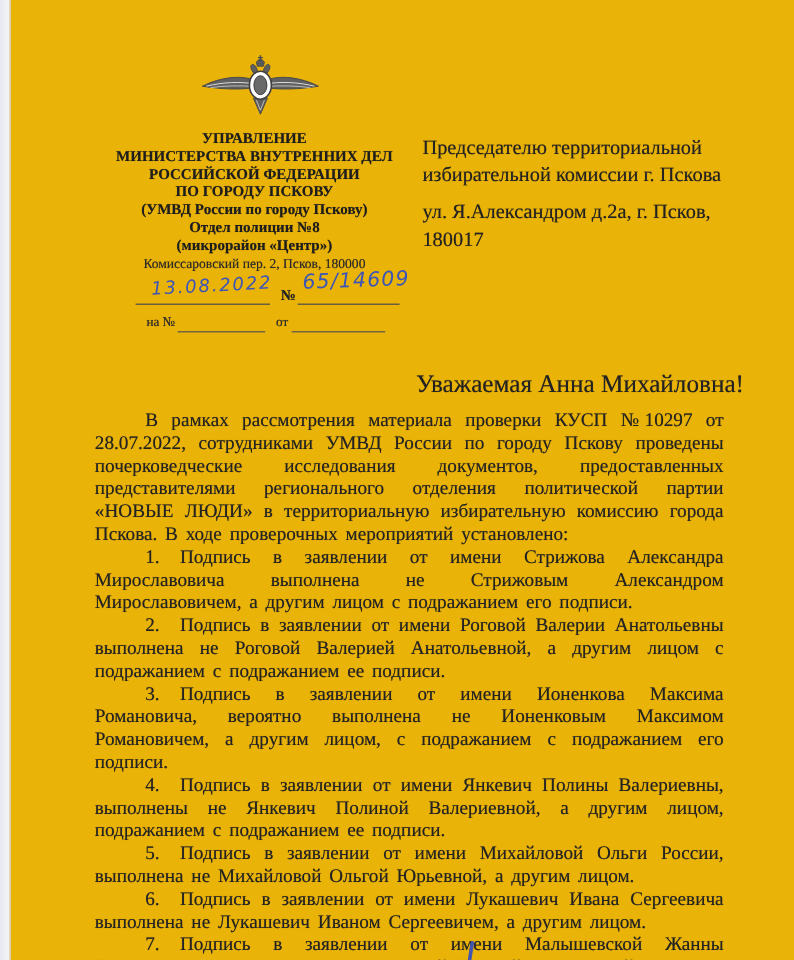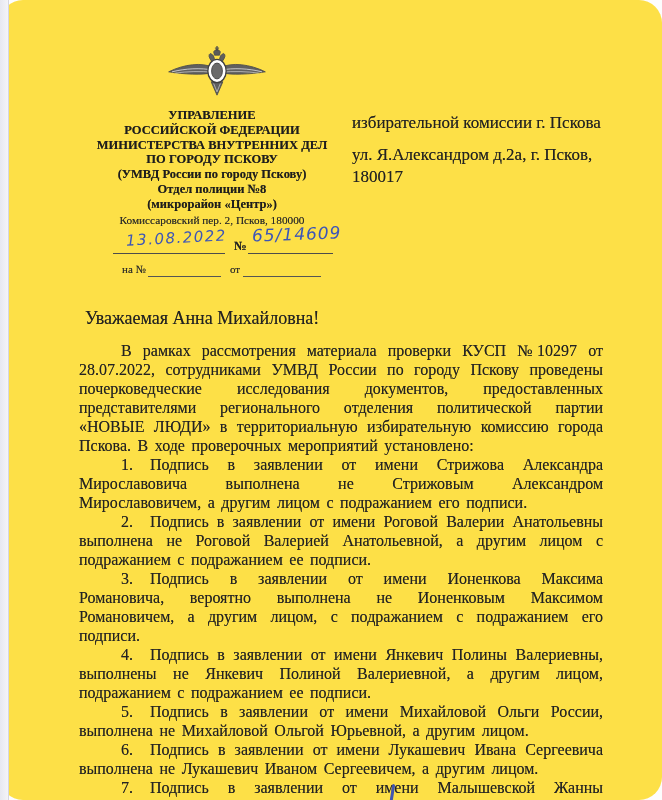--- a/index.html
+++ b/index.html
@@ -4,21 +4,21 @@
 <style>
   html, body { margin: 0; padding: 0; }
   body {
     width: 662px; height: 800px;
     background: #fdfdfe;
     position: relative;
     overflow: hidden;
     font-family: "Liberation Serif", "DejaVu Serif", serif;
     color: #242424;
   }
-  .page { position: absolute; inset: 0; background: #fde047; border-radius: 23px; }
+  .page { position: absolute; inset: 0; background: #eab308; }
 
   
   .edge-band { position: absolute; left: 0; top: 0; width: 8px; height: 800px;
                background: linear-gradient(90deg, #e7e8f0, #f4f4f8); }
   .edge-line { position: absolute; left: 8px; top: 0; width: 1px; height: 800px;
                background: #d6d6e0; }
 
   .scantext { text-shadow: 0 0 0.6px rgba(30,30,30,0.55); }
 
   
@@ -48,21 +48,21 @@
 
   
   .recipient { position: absolute; left: 352px; top: 112px; width: 296px;
                font-size: 17px; color: #222; }
   .recipient .r-org { line-height: 22.5px; }
   .recipient .r-name { margin-top: 15px; line-height: 22px; }
   .recipient .r-addr { margin-top: 9px; line-height: 22.5px; }
 
   
   .greeting { position: absolute; left: 85px; top: 308px; width: 535px;
-              text-align: left; font-size: 18px; color: #222; }
+              text-align: right; font-size: 21px; color: #222; }
 
   
   .body-block { position: absolute; left: 79px; top: 341px; width: 524px;
                 font-size: 16px; line-height: 19px; text-align: justify;
                 word-spacing: 2.5px; color: #232323; }
   .body-block p { margin: 0; text-indent: 42px; }
   .body-block .num { margin-right: 17px; }
 
   
   .pen-stroke { position: absolute; left: 391px; top: 784px; width: 2.5px; height: 17px;
@@ -98,42 +98,43 @@
       <line x1="56" y1="46" x2="60" y2="56" stroke="#fafafa" stroke-width="0.6"></line>
       <line x1="64" y1="46" x2="60" y2="56" stroke="#fafafa" stroke-width="0.6"></line>
 
       <ellipse cx="60" cy="31" rx="11" ry="14" fill="#ffffff" stroke="#3f3f3f" stroke-width="1.6"></ellipse>
       <ellipse cx="60" cy="31" rx="6.5" ry="9.5" fill="#6a6a6a" stroke="#3f3f3f" stroke-width="1"></ellipse>
     </g>
   </svg>
 
   <div class="org-block scantext">
     <div class="org-line">УПРАВЛЕНИЕ</div>
+    <div class="org-line">МИНИСТЕРСТВА ВНУТРЕННИХ ДЕЛ</div>
     <div class="org-line">РОССИЙСКОЙ ФЕДЕРАЦИИ</div>
-    <div class="org-line">МИНИСТЕРСТВА ВНУТРЕННИХ ДЕЛ</div>
     <div class="org-line">ПО ГОРОДУ ПСКОВУ</div>
     <div class="org-line">(УМВД России по городу Пскову)</div>
     <div class="org-line">Отдел полиции №8</div>
     <div class="org-line">(микрорайон «Центр»)</div>
     <div class="org-address">Комиссаровский пер. 2,  Псков, 180000</div>
   </div>
 
   <div class="hw hw-date">13.08.2022</div>
   <div class="uline1"></div>
   <div class="num-label scantext">№</div>
   <div class="uline2"></div>
   <div class="hw hw-number">65/14609</div>
 
   <div class="ref-na scantext">на №</div>
   <div class="ref-line1"></div>
   <div class="ref-ot scantext">от</div>
   <div class="ref-line2"></div>
 
   <div class="recipient scantext">
     <div class="r-org">
+      <div>Председателю территориальной</div>
       <div>избирательной комиссии г. Пскова</div>
     </div>
     <div class="r-addr">
       <div>ул. Я.Александром д.2а, г. Псков,</div>
       <div>180017</div>
     </div>
   </div>
 
   <div class="greeting scantext">Уважаемая Анна Михайловна!</div>
 

